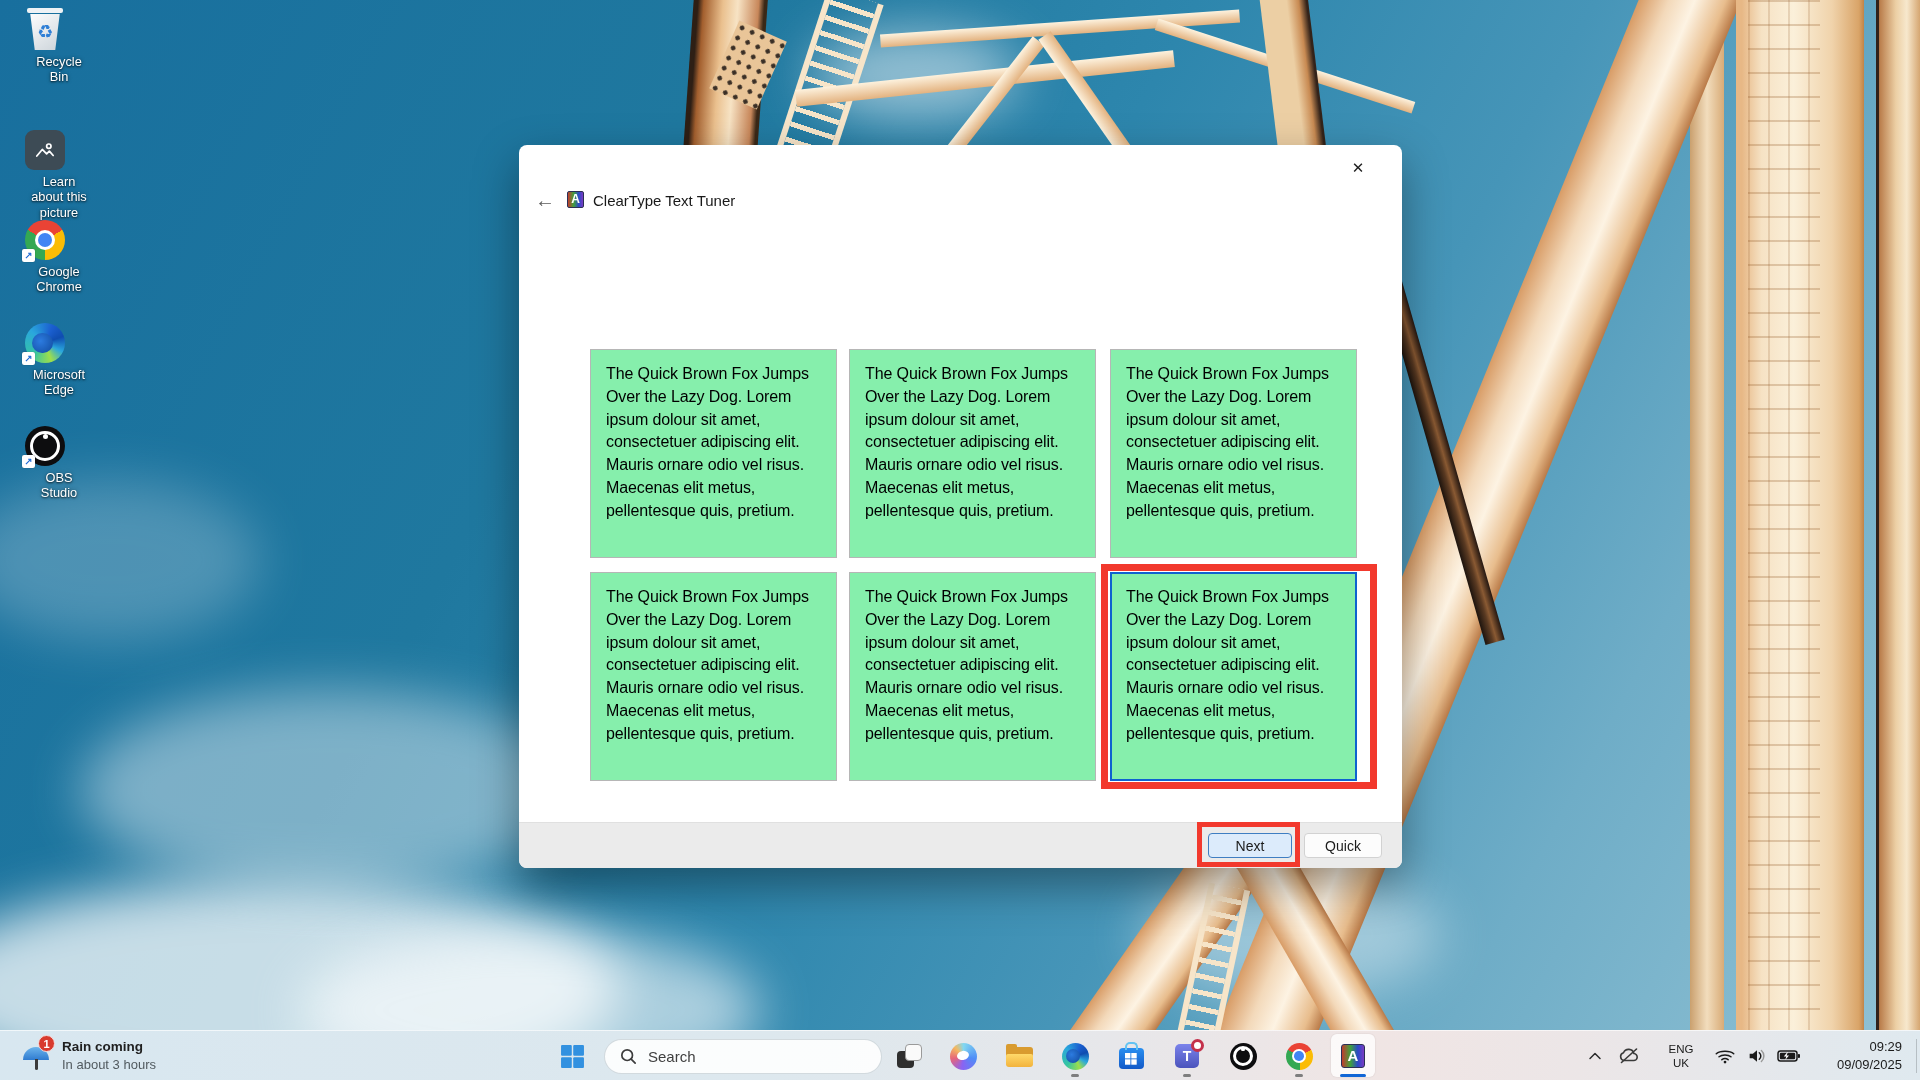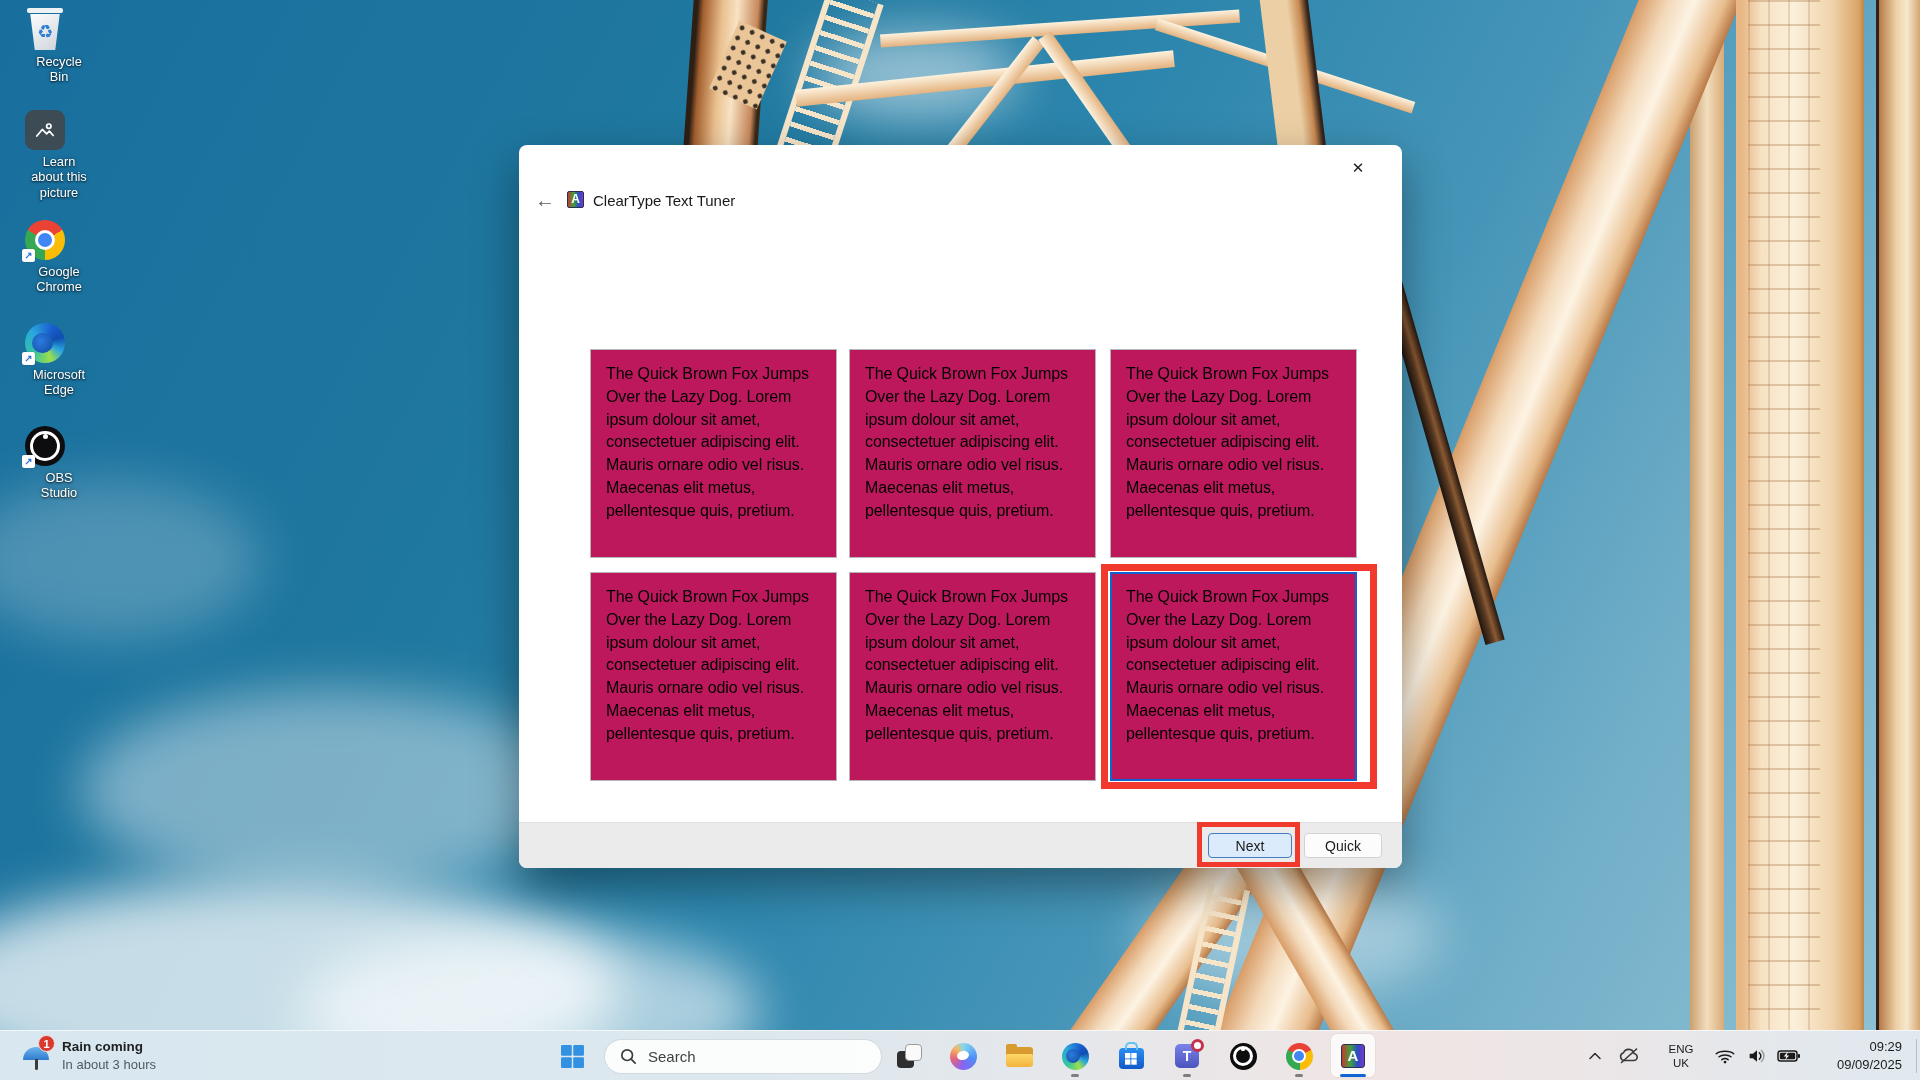--- a/index.html
+++ b/index.html
@@ -53,21 +53,21 @@
     border-radius:8px;box-shadow:0 18px 45px rgba(0,0,0,.38);z-index:10;}
   .dlg-close{position:absolute;left:822px;top:8px;width:34px;height:30px;font-size:15px;color:#1b1b1b;
     display:flex;align-items:center;justify-content:center;cursor:pointer;}
   .dlg-back{position:absolute;left:10px;top:40px;width:32px;height:30px;font-size:20px;color:#5a5a5a;
     display:flex;align-items:center;justify-content:center;cursor:pointer;}
   .dlg-appicon{position:absolute;left:48px;top:46px;width:17px;height:17px;border-radius:2px;border:1px solid #2b2f55;
     background:linear-gradient(90deg,#c23b2e 0%,#3fa23c 38%,#2b49c9 72%,#7a3bc2 100%);
     color:#fff;font-weight:bold;font-size:12px;line-height:15px;text-align:center;}
   .dlg-title{position:absolute;left:74px;top:47px;font-size:15px;color:#191919;}
   .dlg-heading{position:absolute;left:71px;top:124px;font-size:20px;color:#2454c6;}
-  .sample{position:absolute;width:247px;height:209px;background:#be185d;border:1px solid #b6b6b6;cursor:pointer;}
+  .sample{position:absolute;width:247px;height:209px;background:#86efac;border:1px solid #b6b6b6;cursor:pointer;}
   .sample p{margin:0;padding:13px 15px 0 15px;font-size:16px;line-height:22.8px;color:#000;letter-spacing:-0.1px;}
   .c1{left:71px}.c2{left:330px}.c3{left:591px}
   .r1{top:204px}.r2{top:427px}
   .sample.selected{border:2px solid #0f62d0;}
   .sample.selected p{font-weight:500;padding:12px 14px 0 14px;}
   .dlg-footer{position:absolute;left:0;bottom:0;width:100%;height:46px;background:#ebebeb;
     border-top:1px solid #e0e0e0;border-radius:0 0 8px 8px;}
   .btn{position:absolute;height:25px;font-size:14px;border-radius:4px;display:flex;align-items:center;
     justify-content:center;cursor:pointer;color:#1b1b1b;}
   .btn-next{left:689px;top:688px;width:84px;background:#dcebfb;border:1px solid #3f7ec2;}
@@ -174,21 +174,21 @@
   <div class="dicon" style="top:8px">
     <div class="art">
       <div class="bin-lid"></div>
       <div class="bin-body">
           <span>♻</span>
         </div>
     </div>
     <div class="lbl">Recycle Bin</div>
   </div>
 
-  <div class="dicon" style="top:108px">
+  <div class="dicon" style="top:128px">
     <div class="art">
       <div class="photo-sq">
         <svg width="24" height="24" viewBox="0 0 22 22">
           <circle cx="14.5" cy="7.5" r="2" stroke="#fff" stroke-width="1.6" fill="none"></circle>
           <path d="M3.5 16.5 L8.5 10.5 L12.5 14.5 L15 12 L18.5 16" stroke="#fff" stroke-width="1.6" fill="none" stroke-linecap="round" stroke-linejoin="round"></path>
         </svg>
       </div>
     </div>
     <div class="lbl">Learn about this picture</div>
   </div>

